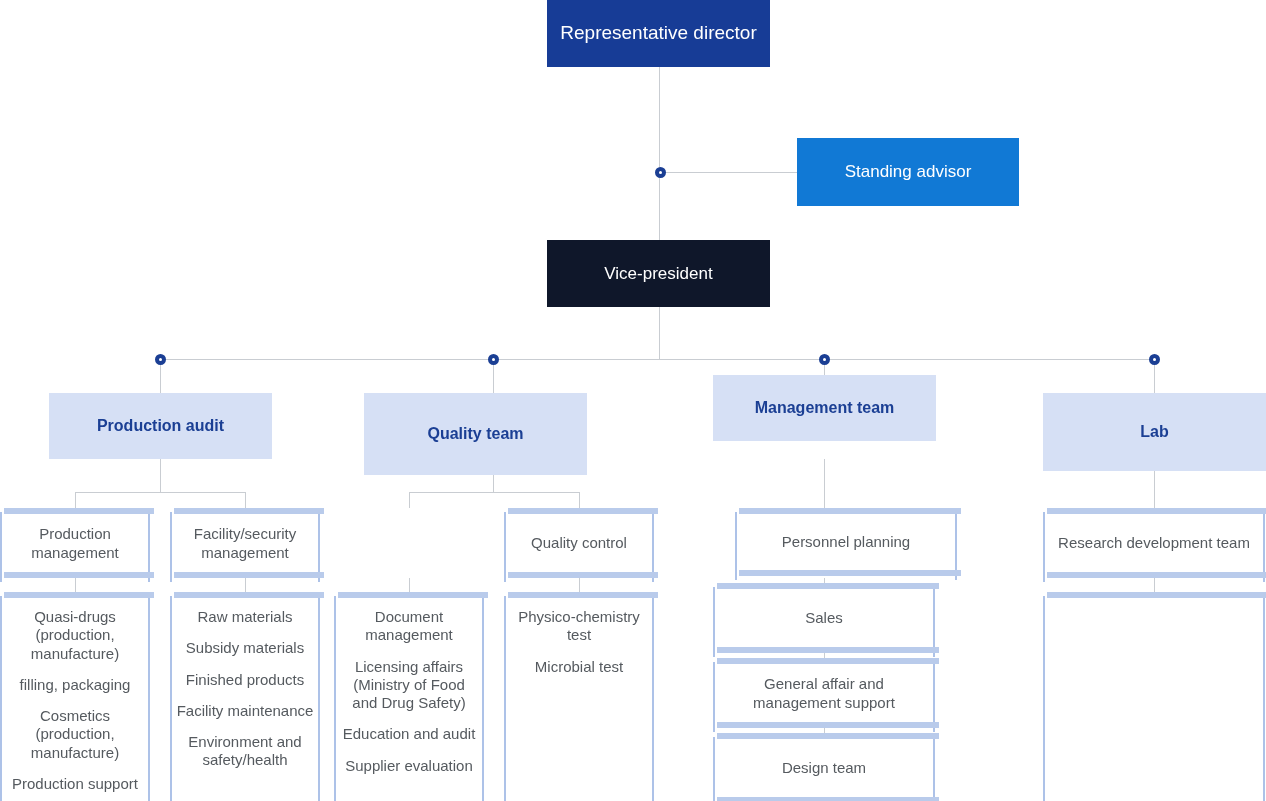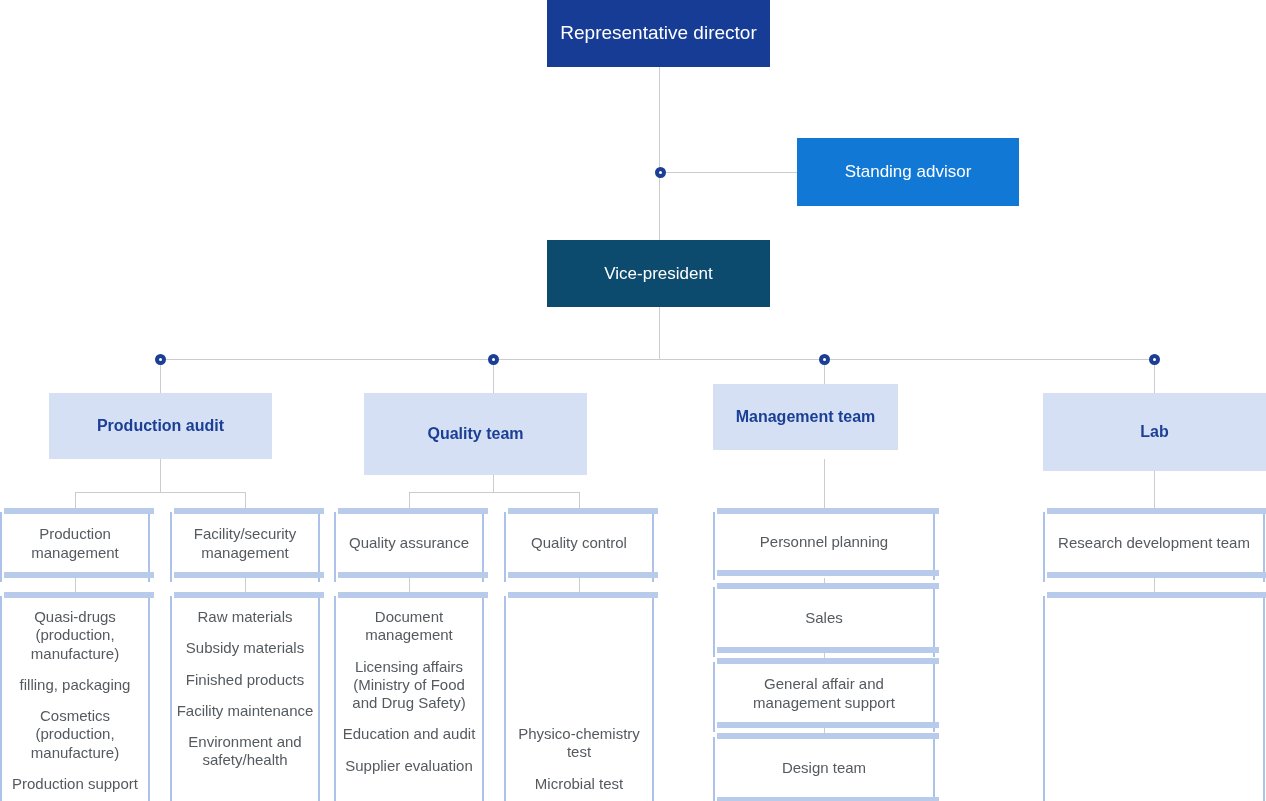--- a/index.html
+++ b/index.html
@@ -64,21 +64,21 @@
     line-height: 1.38;
     font-weight: 400;
   }
   .box-advisor {
     background: #1179d5;
     color: #ffffff;
     font-size: 17px;
     font-weight: 400;
   }
   .box-vp {
-    background: #0c4a6e;
+    background: #0f172a;
     color: #ffffff;
     font-size: 17px;
     font-weight: 400;
   }
   .box-team {
     background: #d6e0f5;
     color: #1b3f94;
     font-size: 16px;
     font-weight: 600;
   }
@@ -214,21 +214,21 @@
   <div class="box box-vp" style="left:547px; top:240px; width:223px; height:67px;">
     <span>Vice-president</span>
   </div>
 
   <div class="box box-team" style="left:49px; top:393px; width:223px; height:66px;">
     <span>Production audit</span>
   </div>
   <div class="box box-team" style="left:364px; top:393px; width:223px; height:82px;">
     <span>Quality team</span>
   </div>
-  <div class="box box-team" style="left:713px; top:384px; width:185px; height:66px;">
+  <div class="box box-team" style="left:713px; top:375px; width:223px; height:66px;">
     <span>Management team</span>
   </div>
   <div class="box box-team" style="left:1043px; top:393px; width:223px; height:78px;">
     <span>Lab</span>
   </div>
 
   <div class="box box-sub" style="left:0px; top:508px; width:150px; height:70px;">
     <span class="frame-side left"></span>
     <span class="frame-side right"></span>
     <span class="frame-bar top"></span>
@@ -237,37 +237,30 @@
   </div>
 
   <div class="box box-sub" style="left:170px; top:508px; width:150px; height:70px;">
     <span class="frame-side left"></span>
     <span class="frame-side right"></span>
     <span class="frame-bar top"></span>
     <span class="frame-bar bottom"></span>
     <span class="sub-label">Facility/security management</span>
   </div>
 
-  <div class="box box-sub" style="left:334px; top:508px; width:150px; height:70px;">
-    <span class="frame-side left"></span>
-    <span class="frame-side right"></span>
-    <span class="frame-bar top"></span>
-    <span class="frame-bar bottom"></span>
-    <span class="sub-label">Quality assurance</span>
-  </div>
 
   <div class="box box-sub" style="left:504px; top:508px; width:150px; height:70px;">
     <span class="frame-side left"></span>
     <span class="frame-side right"></span>
     <span class="frame-bar top"></span>
     <span class="frame-bar bottom"></span>
     <span class="sub-label">Quality control</span>
   </div>
 
-  <div class="box box-sub" style="left:713px; top:508px; width:222px; height:68px;">
+  <div class="box box-sub" style="left:735px; top:508px; width:222px; height:68px;">
     <span class="frame-side left"></span>
     <span class="frame-side right"></span>
     <span class="frame-bar top"></span>
     <span class="frame-bar bottom"></span>
     <span class="sub-label">Personnel planning</span>
   </div>
 
   <div class="box box-sub" style="left:713px; top:583px; width:222px; height:70px;">
     <span class="frame-side left"></span>
     <span class="frame-side right"></span>
@@ -330,21 +323,21 @@
     <span class="frame-side right"></span>
     <span class="frame-bar"></span>
     <div class="detail-list">
       <div class="detail-item">Document management</div>
       <div class="detail-item">Licensing affairs (Ministry of Food and Drug Safety)</div>
       <div class="detail-item">Education and audit</div>
       <div class="detail-item">Supplier evaluation</div>
     </div>
   </div>
 
-  <div class="box-detail" style="left:504px; top:592px; width:150px; height:209px;justify-content:flex-end;">
+  <div class="box-detail" style="left:504px; top:592px; width:150px; height:209px;">
     <span class="frame-side left"></span>
     <span class="frame-side right"></span>
     <span class="frame-bar"></span>
     <div class="detail-list">
       <div class="detail-item">Physico-chemistry test</div>
       <div class="detail-item">Microbial test</div>
     </div>
   </div>
 
   <div class="box-detail" style="left:1043px; top:592px; width:222px; height:209px;">

